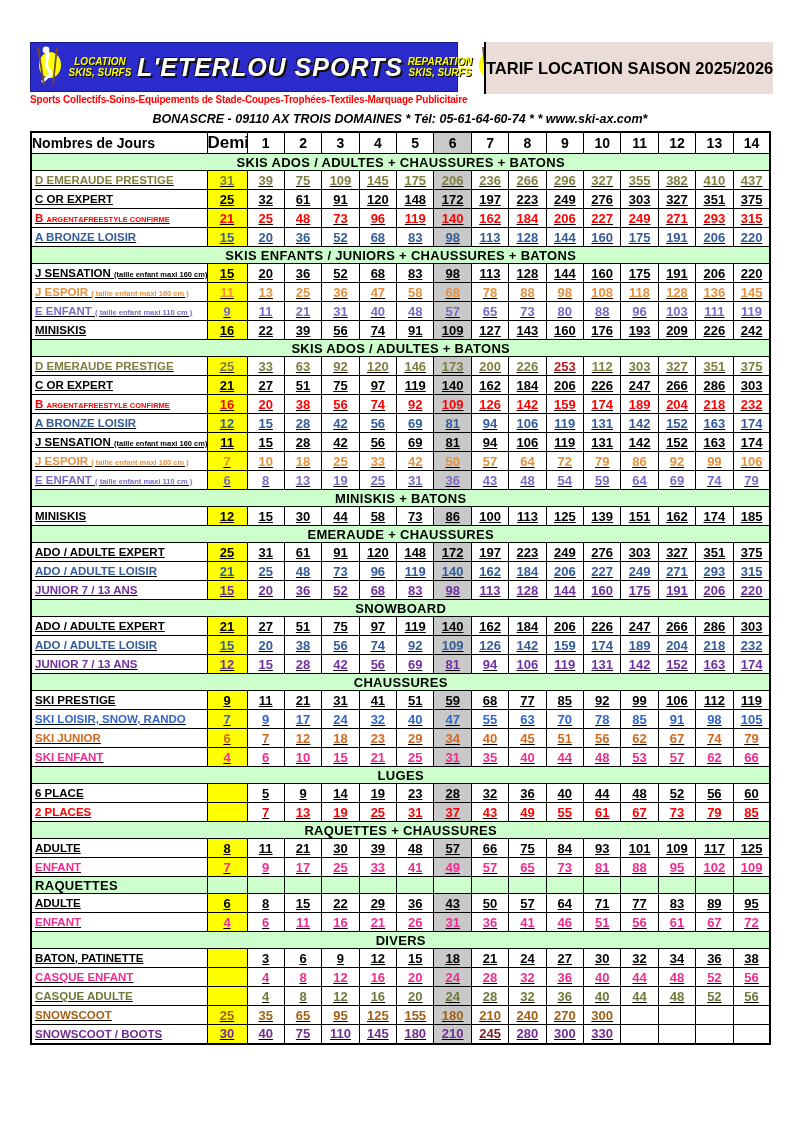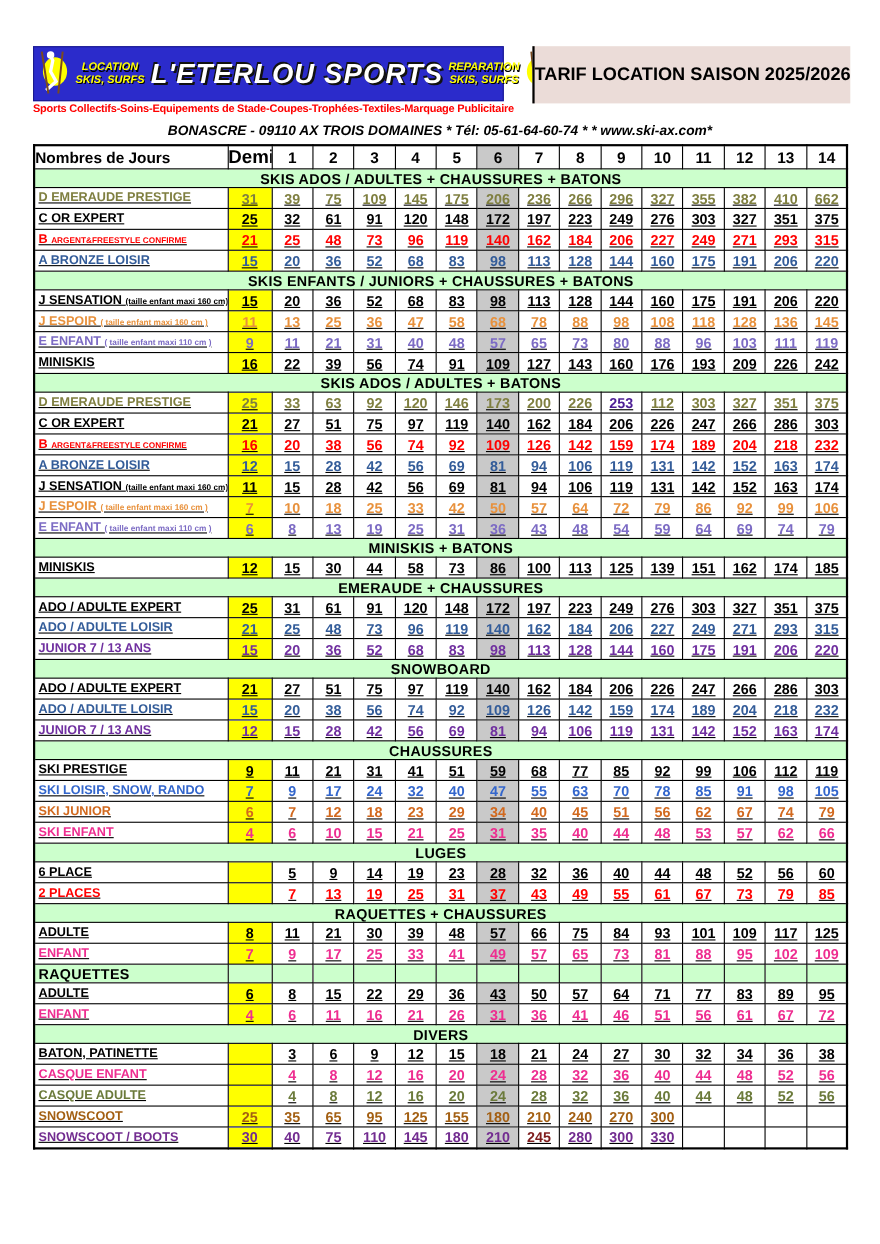--- a/index.html
+++ b/index.html
@@ -158,21 +158,21 @@
           <td class="val" style="color: rgb(127, 127, 64);">145</td>
           <td class="val" style="color: rgb(127, 127, 64);">175</td>
           <td class="val g" style="color: rgb(127, 127, 64);">206</td>
           <td class="val" style="color: rgb(127, 127, 64);">236</td>
           <td class="val" style="color: rgb(127, 127, 64);">266</td>
           <td class="val" style="color: rgb(127, 127, 64);">296</td>
           <td class="val" style="color: rgb(127, 127, 64);">327</td>
           <td class="val" style="color: rgb(127, 127, 64);">355</td>
           <td class="val" style="color: rgb(127, 127, 64);">382</td>
           <td class="val" style="color: rgb(127, 127, 64);">410</td>
-          <td class="val" style="color: rgb(127, 127, 64);">662</td>
+          <td class="val" style="color: rgb(127, 127, 64);">437</td>
         </tr>
         <tr class="data">
           <td class="lbl" style="color: rgb(0, 0, 0);">C OR EXPERT</td>
           <td class="val demi" style="color: rgb(0, 0, 0);">25</td>
           <td class="val" style="color: rgb(0, 0, 0);">32</td>
           <td class="val" style="color: rgb(0, 0, 0);">61</td>
           <td class="val" style="color: rgb(0, 0, 0);">91</td>
           <td class="val" style="color: rgb(0, 0, 0);">120</td>
           <td class="val" style="color: rgb(0, 0, 0);">148</td>
           <td class="val g" style="color: rgb(0, 0, 0);">172</td>
@@ -303,21 +303,21 @@
           <td class="lbl" style="color: rgb(127, 127, 64);">D EMERAUDE PRESTIGE</td>
           <td class="val demi" style="color: rgb(127, 127, 64);">25</td>
           <td class="val" style="color: rgb(127, 127, 64);">33</td>
           <td class="val" style="color: rgb(127, 127, 64);">63</td>
           <td class="val" style="color: rgb(127, 127, 64);">92</td>
           <td class="val" style="color: rgb(127, 127, 64);">120</td>
           <td class="val" style="color: rgb(127, 127, 64);">146</td>
           <td class="val g" style="color: rgb(127, 127, 64);">173</td>
           <td class="val" style="color: rgb(127, 127, 64);">200</td>
           <td class="val" style="color: rgb(127, 127, 64);">226</td>
-          <td class="val" style="color: #4c1d95;">253</td>
+          <td class="val" style="color: #b91c1c;">253</td>
           <td class="val" style="color: rgb(127, 127, 64);">112</td>
           <td class="val" style="color: rgb(127, 127, 64);">303</td>
           <td class="val" style="color: rgb(127, 127, 64);">327</td>
           <td class="val" style="color: rgb(127, 127, 64);">351</td>
           <td class="val" style="color: rgb(127, 127, 64);">375</td>
         </tr>
         <tr class="data">
           <td class="lbl" style="color: rgb(0, 0, 0);">C OR EXPERT</td>
           <td class="val demi" style="color: rgb(0, 0, 0);">21</td>
           <td class="val" style="color: rgb(0, 0, 0);">27</td>

